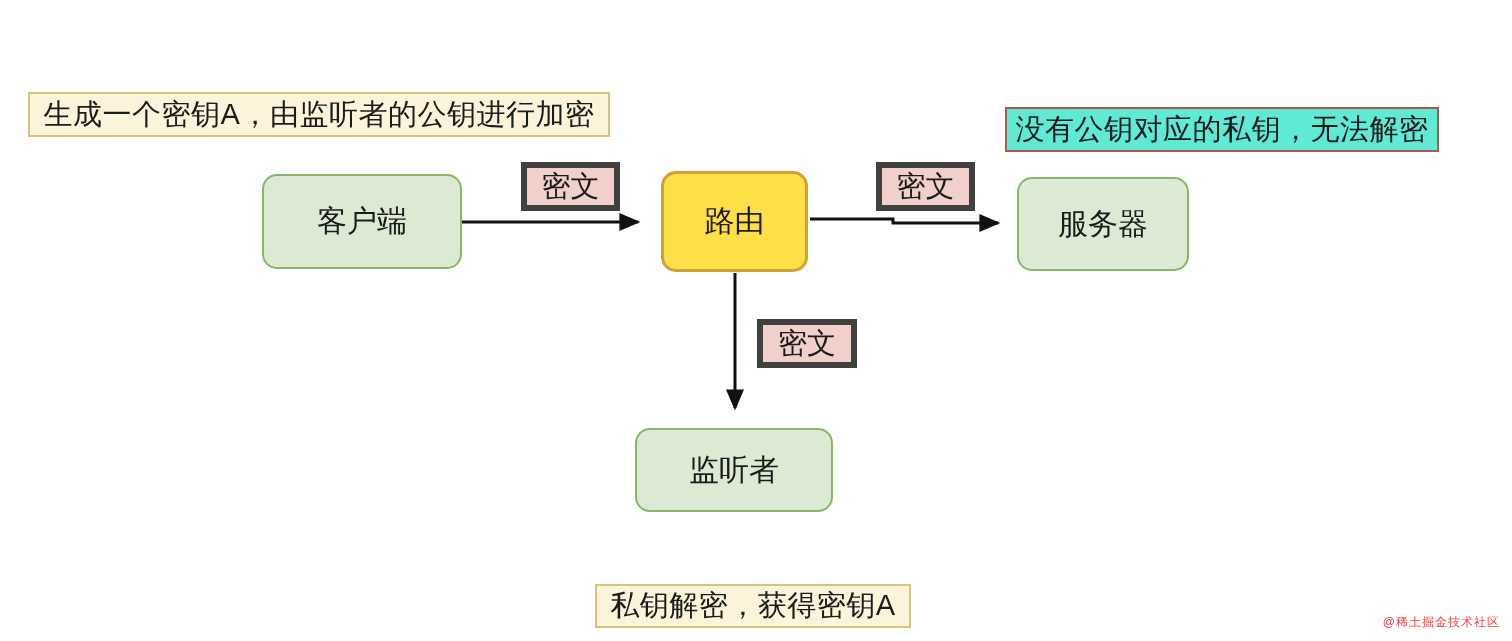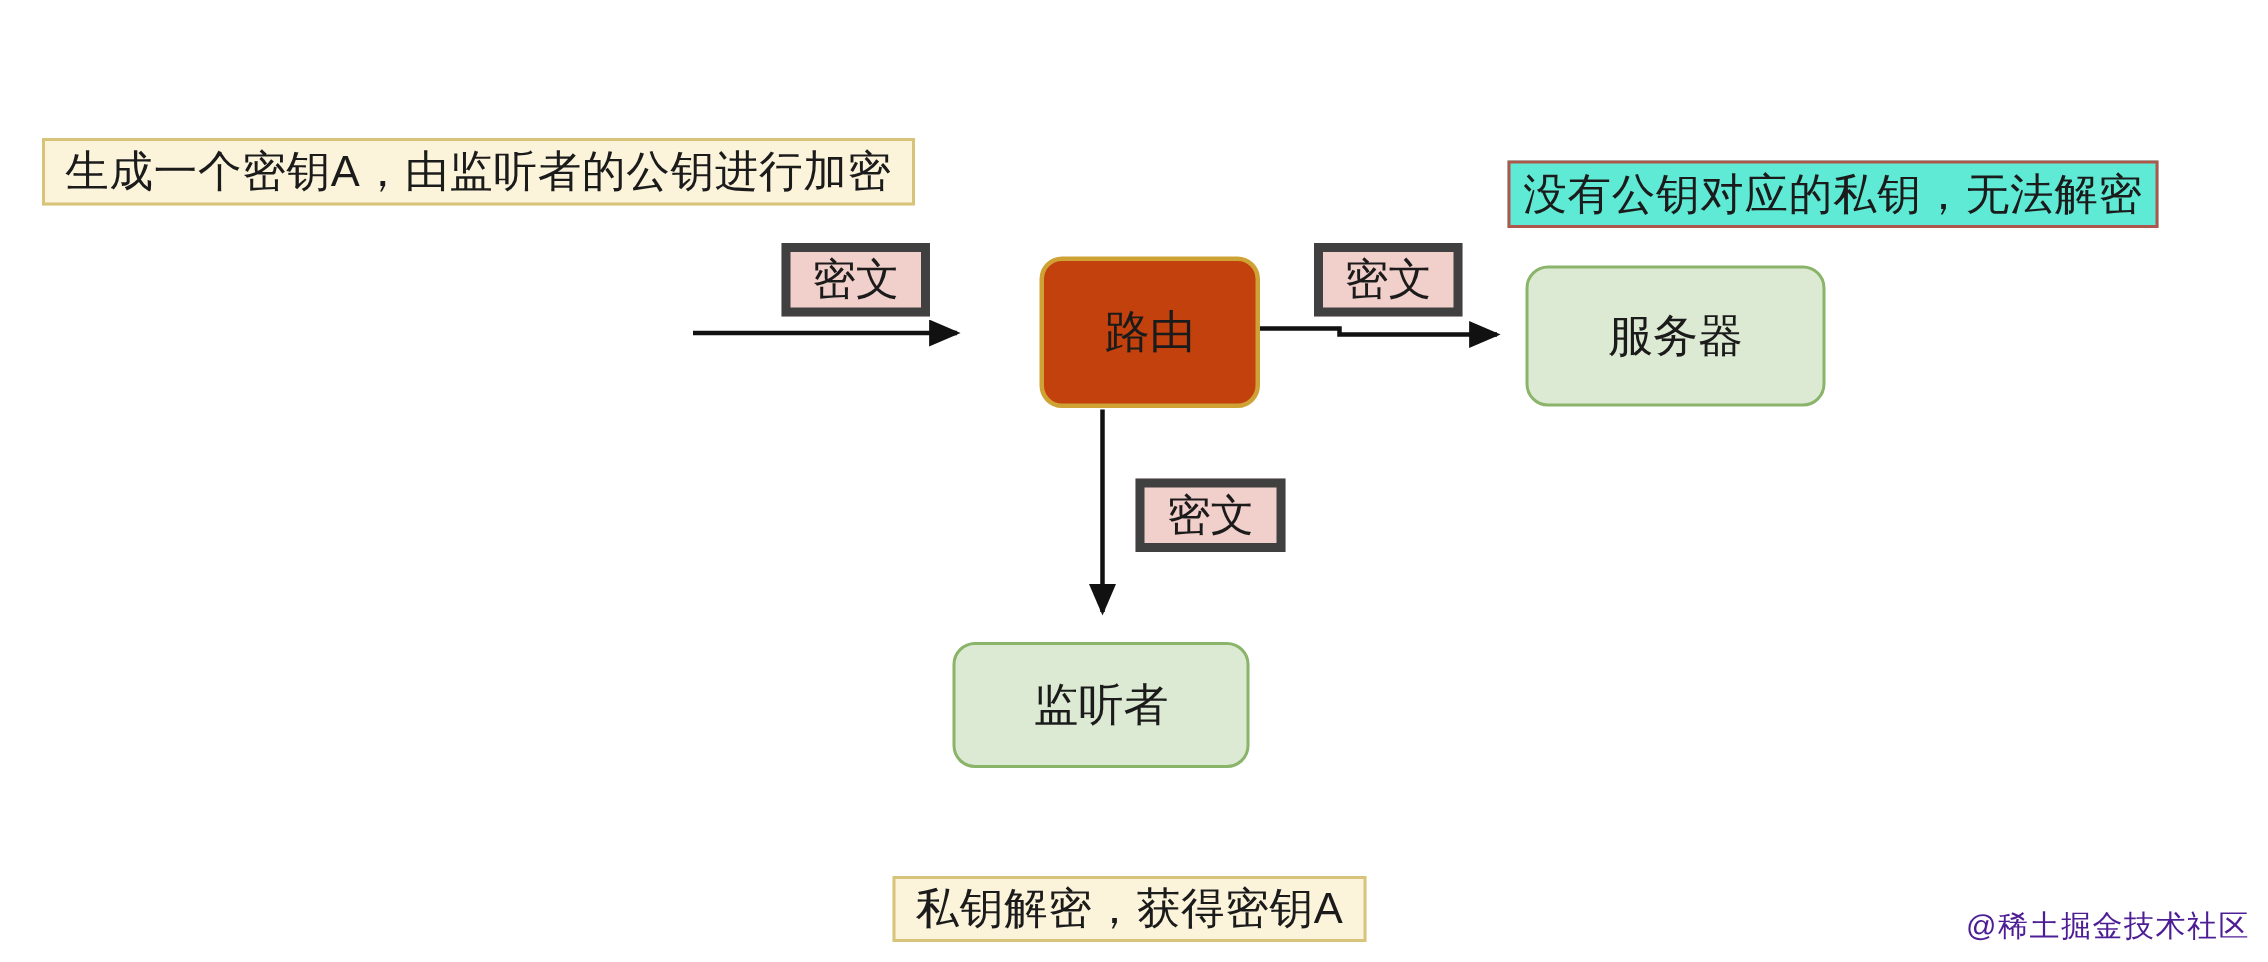--- a/index.html
+++ b/index.html
@@ -37,23 +37,22 @@
   .node {
     font-size: 30px;
     border-radius: 15px;
     white-space: nowrap;
   }
   .node.green {
     background: #dcead3;
     border: 2.5px solid #8ab46a;
   }
   .node.orange {
-    background: #c2410c;
+    background: #fde047;
     border: 3px solid #cfa236;
-    margin-left: 32px;
   }
 
   
   .edge-label {
     font-size: 29px;
     background: #f1cfca;
     border: 6px solid #404040;
     white-space: nowrap;
   }
 
@@ -62,34 +61,34 @@
     left: 0; top: 0;
     width: 1512px;
     height: 641px;
     pointer-events: none;
   }
 
   .watermark {
     position: absolute;
     right: 12px;
     bottom: 10px;
-    font-size: 20px;
-    color: #4c1d95;
+    font-size: 12px;
+    color: #ef4444;
     letter-spacing: 1px;
     white-space: nowrap;
   }
 
   
   #ann-genkey   { left: 28px;   top: 92px;  width: 582px; height: 45px; }
   #ann-nokey    { left: 1005px; top: 107px; width: 434px; height: 45px; }
   #ann-decrypt  { left: 595px;  top: 584px; width: 316px; height: 44px; }
 
   #node-client   { left: 262px;  top: 174px; width: 200px; height: 95px; }
   #node-router   { left: 661px;  top: 171px; width: 147px; height: 101px; }
-  #node-server   { left: 1017px; top: 177px; width: 200px; height: 94px; }
+  #node-server   { left: 1017px; top: 177px; width: 172px; height: 94px; }
   #node-listener { left: 635px;  top: 428px; width: 198px; height: 84px; }
 
   #edge-label-0 { left: 521px; top: 162px; width: 99px;  height: 49px; }
   #edge-label-1 { left: 876px; top: 162px; width: 99px;  height: 49px; }
   #edge-label-2 { left: 757px; top: 319px; width: 100px; height: 49px; }
 </style>
 </head>
 <body>
 
 <div class="canvas">
@@ -104,20 +103,21 @@
     <path d="M810,219 L893,219 L893,223 L998,223" fill="none" stroke="#111111" stroke-width="3" marker-end="url(#arrowhead)"></path>
     <path d="M735,273 L735,408" fill="none" stroke="#111111" stroke-width="3" marker-end="url(#arrowhead)"></path>
   </svg>
 
   <div id="ann-genkey" class="abs annotation yellow">生成一个密钥A，由监听者的公钥进行加密</div>
 
   <div id="ann-nokey" class="abs annotation pink">没有公钥对应的私钥，无法解密</div>
 
   <div id="ann-decrypt" class="abs annotation yellow">私钥解密，获得密钥A</div>
 
+  <div id="node-client" class="abs node green">客户端</div>
 
   <div id="node-router" class="abs node orange">路由</div>
 
   <div id="node-server" class="abs node green">服务器</div>
 
   <div id="node-listener" class="abs node green">监听者</div>
 
   <div id="edge-label-0" class="abs edge-label">密文</div>
 
   <div id="edge-label-1" class="abs edge-label">密文</div>

